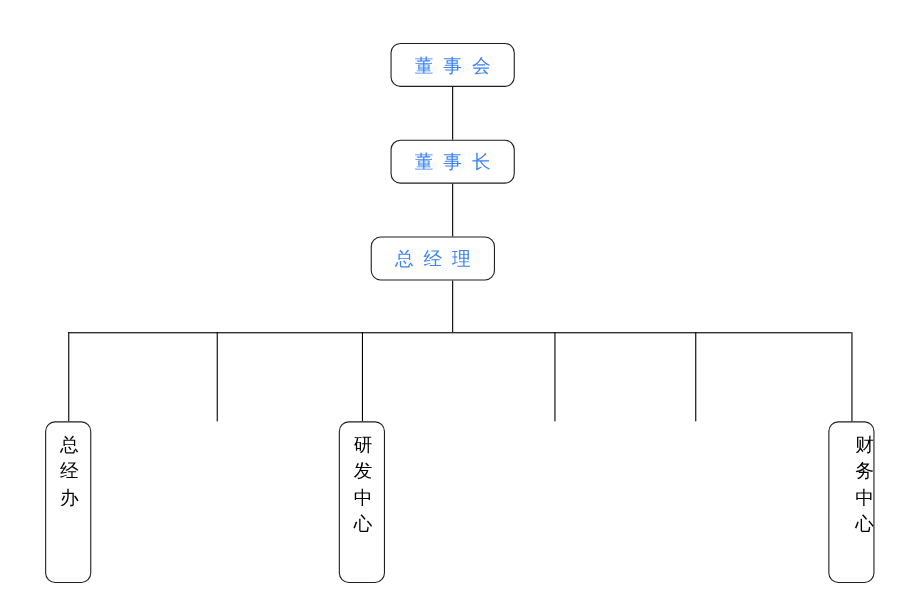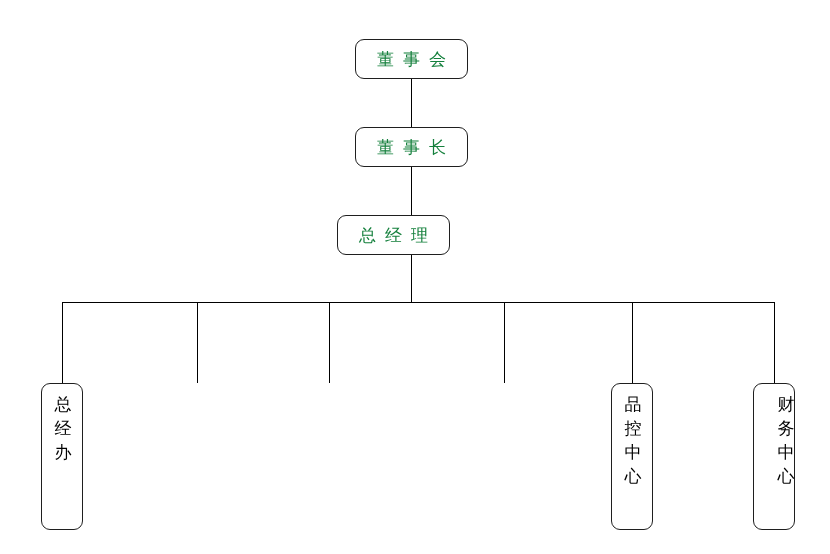--- a/index.html
+++ b/index.html
@@ -27,21 +27,21 @@
     background: #ffffff;
     display: flex;
     align-items: center;
     justify-content: center;
   }
   .hnode .lbl {
     font-size: 17px;
     letter-spacing: 9px;
     padding-left: 9px; 
     white-space: nowrap;
-    color: #15803d;
+    color: #3b82f6;
     text-align: center;
   }
   .vnode {
     position: absolute;
     box-sizing: border-box;
     width: 42px;
     height: 147px;
     border: 1.5px solid #1f1f1f;
     border-radius: 9px;
     background: #ffffff;
@@ -100,23 +100,23 @@
   <div class="vline" style="left:329px; top:302px; height:81px;"></div>
   <div class="vline" style="left:504px; top:302px; height:81px;"></div>
   <div class="vline" style="left:632px; top:302px; height:81px;"></div>
   <div class="vline" style="left:774px; top:302px; height:81px;"></div>
 
   <div class="vnode" style="left:41px; top:383px;">
     <div class="vlbl">总经办</div>
   </div>
 
 
+  <div class="vnode" style="left:308px; top:383px;">
+    <div class="vlbl">研发中心</div>
+  </div>
 
 
-  <div class="vnode" style="left:611px; top:383px;">
-    <div class="vlbl">品控中心</div>
-  </div>
 
   <div class="vnode" style="left:753px; top:383px;padding-left:24px;">
     <div class="vlbl">财务中心</div>
   </div>
 
 </div>
 
 </body></html>

